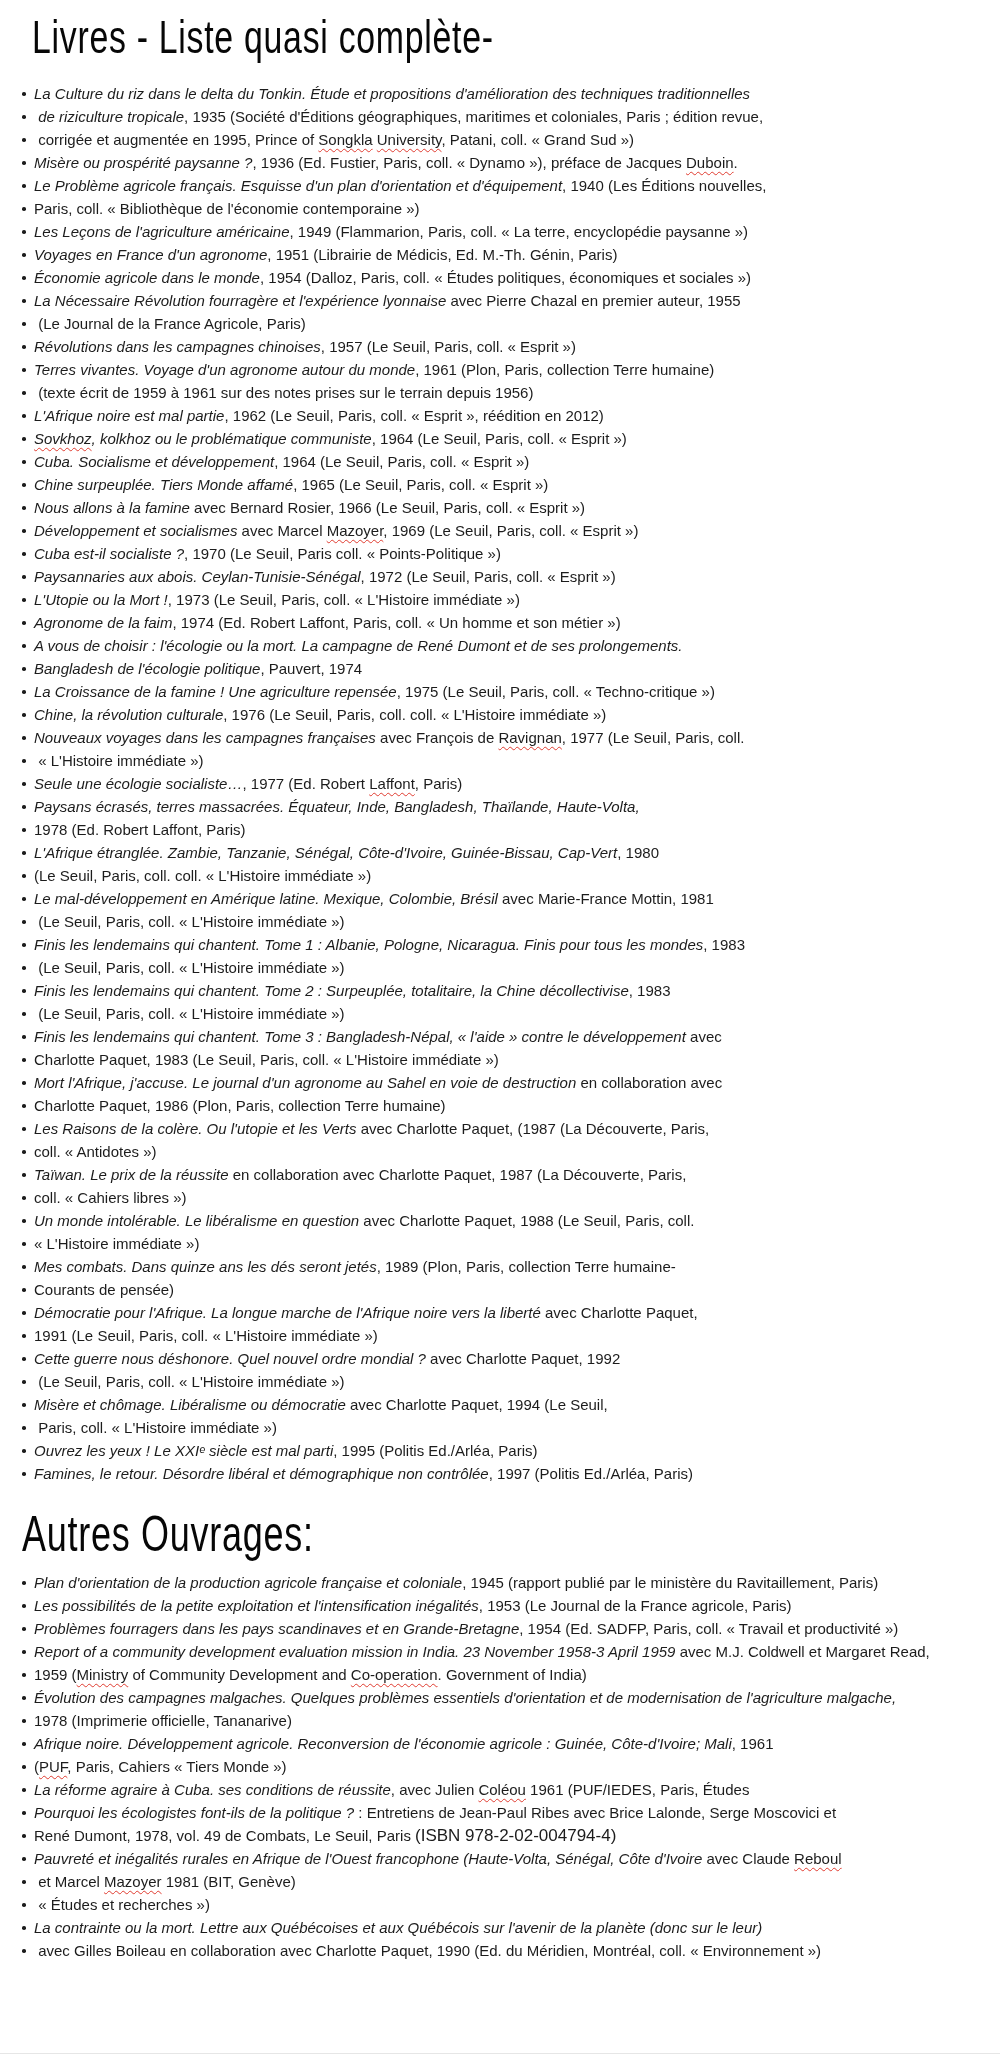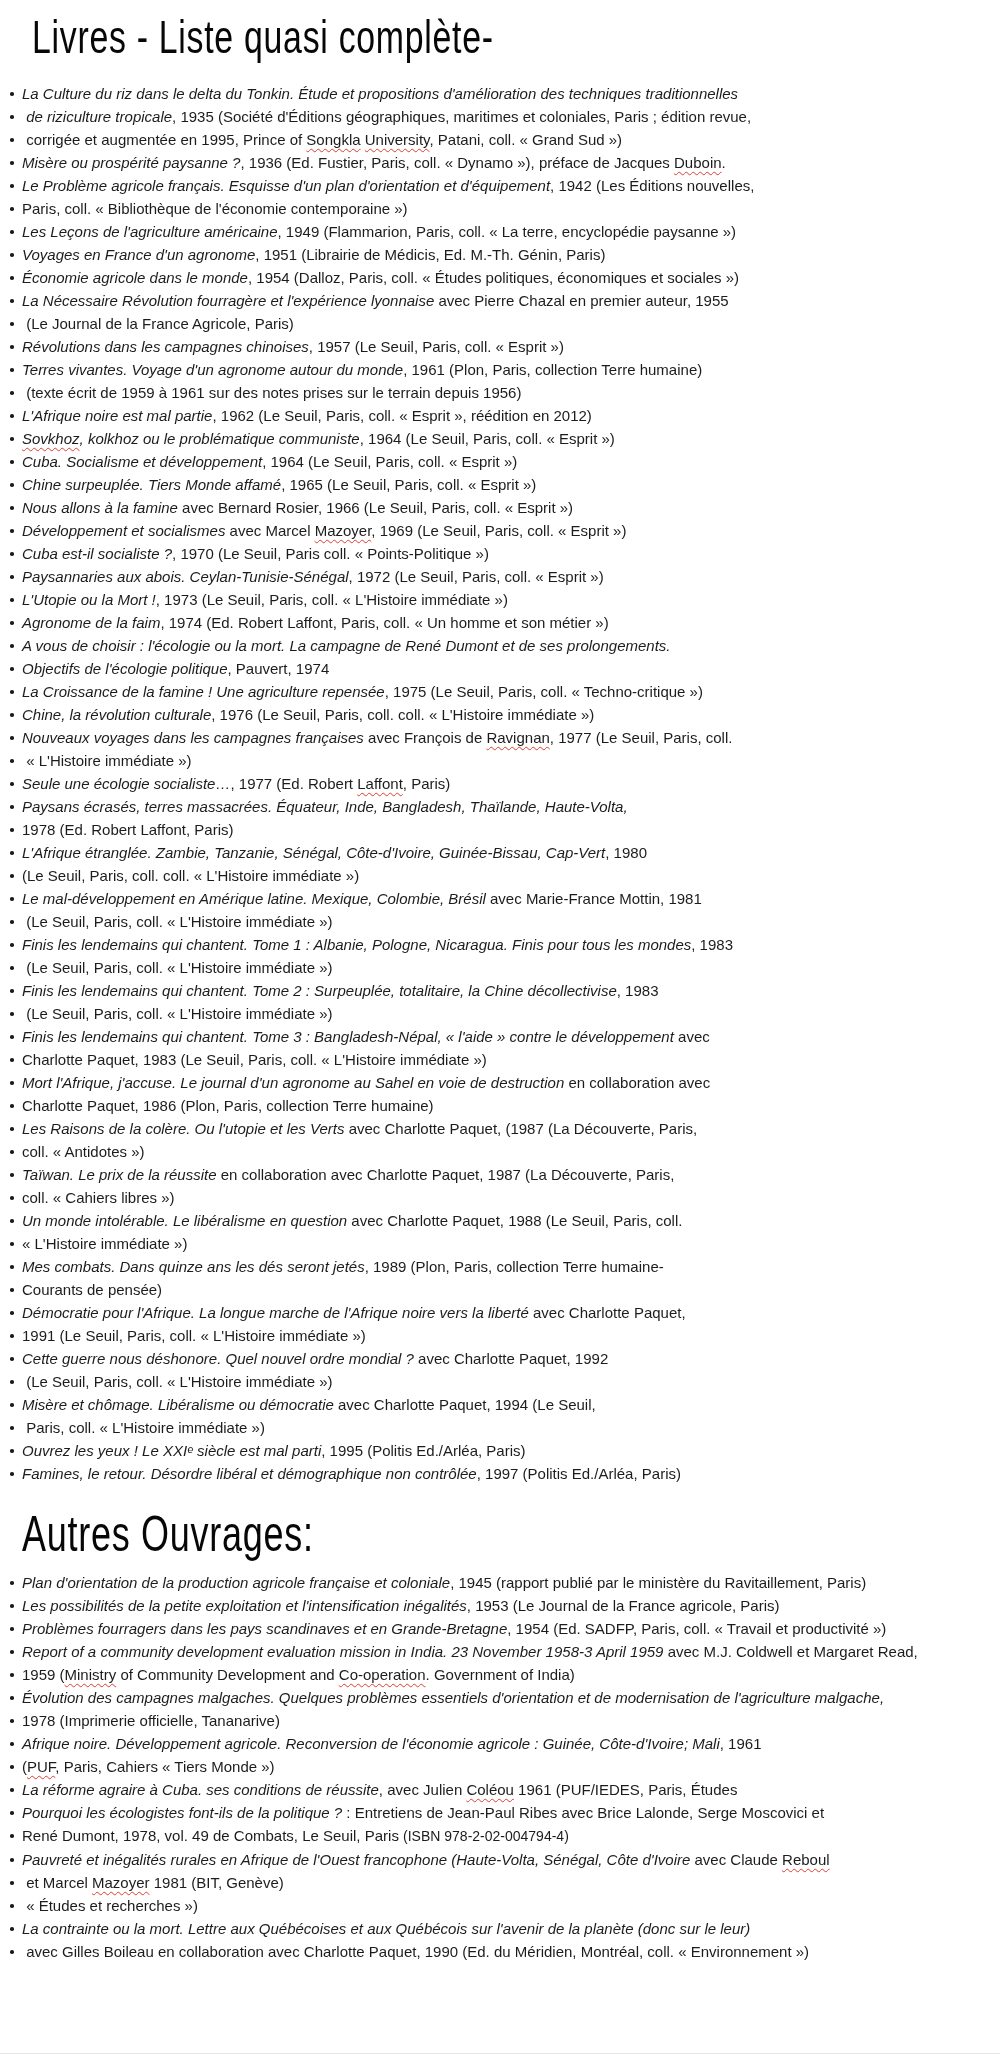--- a/index.html
+++ b/index.html
@@ -33,21 +33,21 @@
     transform-origin: 0 50%;
     letter-spacing: 1px;
     font-size: 47px;
     line-height: 50px;
   }
   h2.big-heading .cond { font-size: 50px; line-height: 54px; }
 
   ul.biblio {
     list-style: none;
     margin: 0;
-    padding: 0 0 0 22px;
+    padding: 0 0 0 34px;
   }
   ul#list-livres { margin-top: 20px; }
   ul#list-autres { margin-top: 10px; }
   ul.biblio li {
     position: relative;
     font-size: 15px;
     line-height: 23px;
     white-space: pre-wrap;
     color: #1c1c1c;
   }
@@ -56,21 +56,21 @@
     position: absolute;
     left: -12px;
     top: 10px;
     width: 3.5px;
     height: 3.5px;
     border-radius: 50%;
     background: #1c1c1c;
   }
   .it { font-style: italic; }
   .rg { font-style: normal; }
-  .sm { font-size: 14px; }
+  .sm { font-size: 17px; }
   .sq {
     text-decoration-line: underline;
     text-decoration-style: wavy;
     text-decoration-color: #e03c31;
     text-decoration-thickness: 1px;
     text-underline-offset: 3px;
     margin-top: 20px;
   }
   .bottom-rule {
     position: absolute;
@@ -85,42 +85,42 @@
 
 <div class="page">
 
   <h1 class="big-heading"><span class="cond">Livres - Liste quasi complète-</span></h1>
 
   <ul class="biblio" id="list-livres">
       <li><span class="it">La Culture du riz dans le delta du Tonkin. Étude et propositions d'amélioration des techniques traditionnelles</span></li>
       <li><span class="it"> de riziculture tropicale</span><span class="rg">, 1935 (Société d'Éditions géographiques, maritimes et coloniales, Paris ; édition revue,</span></li>
       <li><span class="rg"> corrigée et augmentée en 1995, Prince of <span class="sq">Songkla</span> <span class="sq">University</span>, Patani, coll. « Grand Sud »)</span></li>
       <li><span class="it">Misère ou prospérité paysanne ?</span><span class="rg">, 1936 (Ed. Fustier, Paris, coll. « Dynamo »), préface de Jacques <span class="sq">Duboin</span>.</span></li>
-      <li><span class="it">Le Problème agricole français. Esquisse d'un plan d'orientation et d'équipement</span><span class="rg">, 1942 (Les Éditions nouvelles,</span></li>
+      <li><span class="it">Le Problème agricole français. Esquisse d'un plan d'orientation et d'équipement</span><span class="rg">, 1940 (Les Éditions nouvelles,</span></li>
       <li><span class="rg">Paris, coll. « Bibliothèque de l'économie contemporaine »)</span></li>
       <li><span class="it">Les Leçons de l'agriculture américaine</span><span class="rg">, 1949 (Flammarion, Paris, coll. « La terre, encyclopédie paysanne »)</span></li>
       <li><span class="it">Voyages en France d'un agronome</span><span class="rg">, 1951 (Librairie de Médicis, Ed. M.-Th. Génin, Paris)</span></li>
       <li><span class="it">Économie agricole dans le monde</span><span class="rg">, 1954 (Dalloz, Paris, coll. « Études politiques, économiques et sociales »)</span></li>
       <li><span class="it">La Nécessaire Révolution fourragère et l'expérience lyonnaise</span><span class="rg"> avec Pierre Chazal en premier auteur, 1955</span></li>
       <li><span class="rg"> (Le Journal de la France Agricole, Paris)</span></li>
       <li><span class="it">Révolutions dans les campagnes chinoises</span><span class="rg">, 1957 (Le Seuil, Paris, coll. « Esprit »)</span></li>
       <li><span class="it">Terres vivantes. Voyage d'un agronome autour du monde</span><span class="rg">, 1961 (Plon, Paris, collection Terre humaine)</span></li>
       <li><span class="rg"> (texte écrit de 1959 à 1961 sur des notes prises sur le terrain depuis 1956)</span></li>
       <li><span class="it">L'Afrique noire est mal partie</span><span class="rg">, 1962 (Le Seuil, Paris, coll. « Esprit », réédition en 2012)</span></li>
       <li><span class="it"><span class="sq">Sovkhoz</span>, kolkhoz ou le problématique communiste</span><span class="rg">, 1964 (Le Seuil, Paris, coll. « Esprit »)</span></li>
       <li><span class="it">Cuba. Socialisme et développement</span><span class="rg">, 1964 (Le Seuil, Paris, coll. « Esprit »)</span></li>
       <li><span class="it">Chine surpeuplée. Tiers Monde affamé</span><span class="rg">, 1965 (Le Seuil, Paris, coll. « Esprit »)</span></li>
       <li><span class="it">Nous allons à la famine</span><span class="rg"> avec Bernard Rosier, 1966 (Le Seuil, Paris, coll. « Esprit »)</span></li>
       <li><span class="it">Développement et socialismes</span><span class="rg"> avec Marcel <span class="sq">Mazoyer</span>, 1969 (Le Seuil, Paris, coll. « Esprit »)</span></li>
       <li><span class="it">Cuba est-il socialiste ?</span><span class="rg">, 1970 (Le Seuil, Paris coll. « Points-Politique »)</span></li>
       <li><span class="it">Paysannaries aux abois. Ceylan-Tunisie-Sénégal</span><span class="rg">, 1972 (Le Seuil, Paris, coll. « Esprit »)</span></li>
       <li><span class="it">L'Utopie ou la Mort !</span><span class="rg">, 1973 (Le Seuil, Paris, coll. « L'Histoire immédiate »)</span></li>
       <li><span class="it">Agronome de la faim</span><span class="rg">, 1974 (Ed. Robert Laffont, Paris, coll. « Un homme et son métier »)</span></li>
       <li><span class="it">A vous de choisir : l'écologie ou la mort. La campagne de René Dumont et de ses prolongements.</span></li>
-      <li><span class="it">Objectifs de l'écologie politique</span><span class="rg">, Pauvert, 1974</span></li>
+      <li><span class="it">Bangladesh de l'écologie politique</span><span class="rg">, Pauvert, 1974</span></li>
       <li><span class="it">La Croissance de la famine ! Une agriculture repensée</span><span class="rg">, 1975 (Le Seuil, Paris, coll. « Techno-critique »)</span></li>
       <li><span class="it">Chine, la révolution culturale</span><span class="rg">, 1976 (Le Seuil, Paris, coll. coll. « L'Histoire immédiate »)</span></li>
       <li><span class="it">Nouveaux voyages dans les campagnes françaises</span><span class="rg"> avec François de <span class="sq">Ravignan</span>, 1977 (Le Seuil, Paris, coll.</span></li>
       <li><span class="rg"> « L'Histoire immédiate »)</span></li>
       <li><span class="it">Seule une écologie socialiste…</span><span class="rg">, 1977 (Ed. Robert <span class="sq">Laffont</span>, Paris)</span></li>
       <li><span class="it">Paysans écrasés, terres massacrées. Équateur, Inde, Bangladesh, Thaïlande, Haute-Volta,</span></li>
       <li><span class="rg">1978 (Ed. Robert Laffont, Paris)</span></li>
       <li><span class="it">L'Afrique étranglée. Zambie, Tanzanie, Sénégal, Côte-d'Ivoire, Guinée-Bissau, Cap-Vert</span><span class="rg">, 1980</span></li>
       <li><span class="rg">(Le Seuil, Paris, coll. coll. « L'Histoire immédiate »)</span></li>
       <li><span class="it">Le mal-développement en Amérique latine. Mexique, Colombie, Brésil</span><span class="rg"> avec Marie-France Mottin, 1981</span></li>

